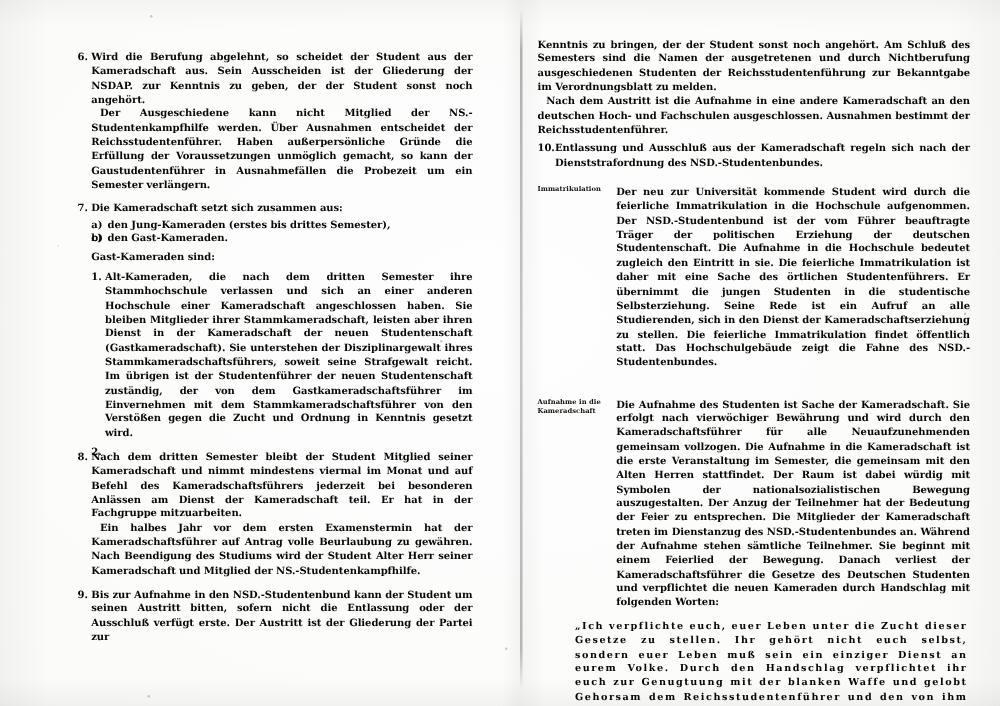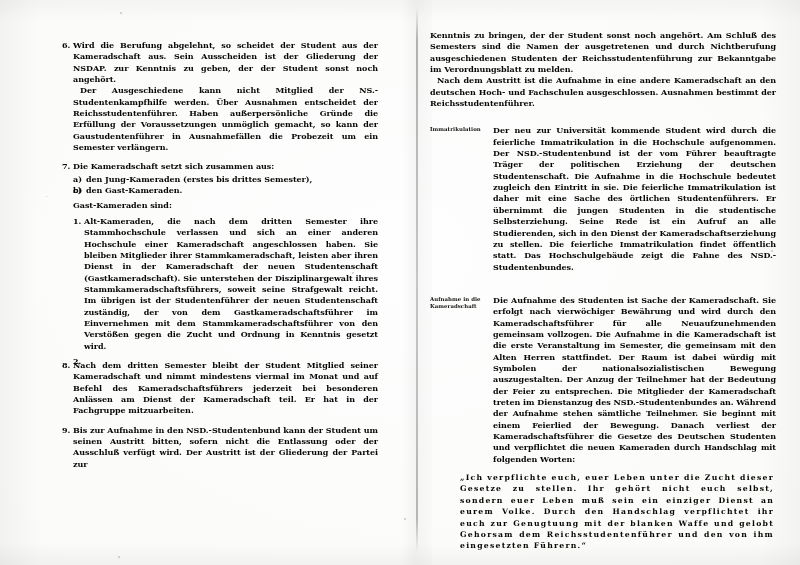--- a/index.html
+++ b/index.html
@@ -215,41 +215,46 @@
 
     <div class="subnum">
       <span class="lbl">2.</span>
     </div>
 
     <div class="gap-sm"></div>
 
     <div class="clause">
       <span class="num">8.</span>
       <p>Nach dem dritten Semester bleibt der Student Mitglied seiner Kameradschaft und nimmt mindestens viermal im Monat und auf Befehl des Kameradschaftsführers jederzeit bei besonderen Anlässen am Dienst der Kameradschaft teil. Er hat in der Fachgruppe mitzuarbeiten.</p>
+      <p class="cont">Ein halbes Jahr vor dem ersten Examenstermin hat der Kameradschaftsführer auf Antrag volle Beurlaubung zu gewähren. Nach Beendigung des Studiums wird der Student Alter Herr seiner Kameradschaft und Mitglied der NS.-Studentenkampfhilfe.</p>
     </div>
 
     <div class="gap-md"></div>
 
     <div class="clause">
       <span class="num">9.</span>
-      <p>Bis zur Aufnahme in den NSD.-Studentenbund kann der Student um seinen Austritt bitten, sofern nicht die Entlassung oder der Ausschluß verfügt wird. Der Austritt ist der Gliederung der Partei zur</p>
+      <p>Bis zur Aufnahme in den NSD.-Studentenbund kann der Student um seinen Austritt bitten, sofern nicht die Entlassung oder der Ausschluß verfügt erste. Der Austritt ist der Gliederung der Partei zur</p>
     </div>
 
   </div>
 
   <div class="gutter-shade"></div>
   <div class="gutter"></div>
 
   <div class="page page-right fraktur inked">
 
     <p>Kenntnis zu bringen, der der Student sonst noch angehört. Am Schluß des Semesters sind die Namen der ausgetretenen und durch Nichtberufung ausgeschiedenen Studenten der Reichsstudentenführung zur Bekanntgabe im Verordnungsblatt zu melden.</p>
     <p class="cont">Nach dem Austritt ist die Aufnahme in eine andere Kameradschaft an den deutschen Hoch- und Fachschulen ausgeschlossen. Ausnahmen bestimmt der Reichsstudentenführer.</p>
 
     <div class="gap-sm"></div>
 
+    <div class="clause">
+      <span class="num" style="width:14px">10.</span>
+      <p style="padding-left:3px">Entlassung und Ausschluß aus der Kameradschaft regeln sich nach der Dienststrafordnung des NSD.-Studentenbundes.</p>
+    </div>
 
     <div class="noteblock" style="">
       <div class="marginnote">Immatrikulation</div>
       <p>Der neu zur Universität kommende Student wird durch die feierliche Immatrikulation in die Hochschule aufgenommen. Der NSD.-Studentenbund ist der vom Führer beauftragte Träger der politischen Erziehung der deutschen Studentenschaft. Die Aufnahme in die Hochschule bedeutet zugleich den Eintritt in sie. Die feierliche Immatrikulation ist daher mit eine Sache des örtlichen Studentenführers. Er übernimmt die jungen Studenten in die studentische Selbsterziehung. Seine Rede ist ein Aufruf an alle Studierenden, sich in den Dienst der Kameradschaftserziehung zu stellen. Die feierliche Immatrikulation findet öffentlich statt. Das Hochschulgebäude zeigt die Fahne des NSD.-Studentenbundes.</p>
     </div>
 
     <div class="noteblock" style="margin-top:22px">
       <div class="marginnote">Aufnahme in die Kameradschaft</div>
       <p>Die Aufnahme des Studenten ist Sache der Kameradschaft. Sie erfolgt nach vierwöchiger Bewährung und wird durch den Kameradschaftsführer für alle Neuaufzunehmenden gemeinsam vollzogen. Die Aufnahme in die Kameradschaft ist die erste Veranstaltung im Semester, die gemeinsam mit den Alten Herren stattfindet. Der Raum ist dabei würdig mit Symbolen der nationalsozialistischen Bewegung auszugestalten. Der Anzug der Teilnehmer hat der Bedeutung der Feier zu entsprechen. Die Mitglieder der Kameradschaft treten im Dienstanzug des NSD.-Studentenbundes an. Während der Aufnahme stehen sämtliche Teilnehmer. Sie beginnt mit einem Feierlied der Bewegung. Danach verliest der Kameradschaftsführer die Gesetze des Deutschen Studenten und verpflichtet die neuen Kameraden durch Handschlag mit folgenden Worten:</p>
     </div>

